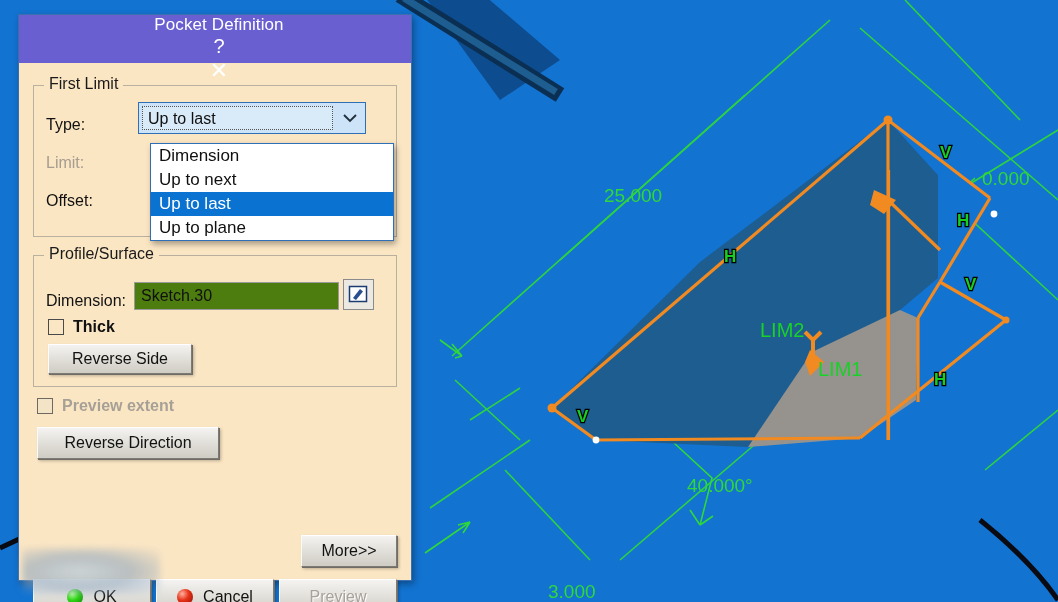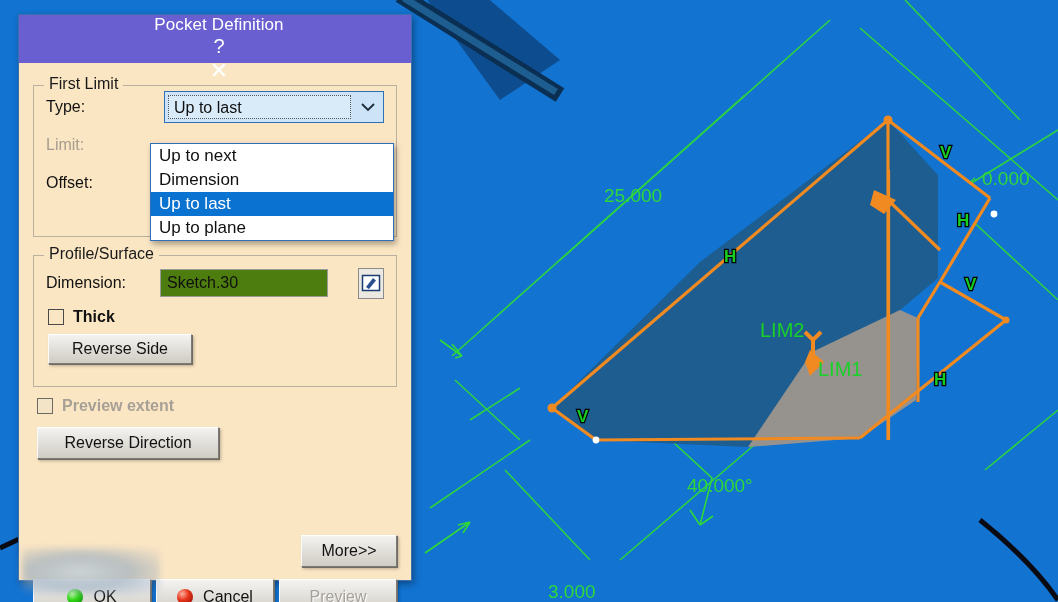--- a/index.html
+++ b/index.html
@@ -95,39 +95,38 @@
     padding: 10px 14px 0 14px;
     box-sizing: border-box;
     height: calc(100% - 48px);
   }
 
   
   .group {
     position: relative;
     border: 1px solid #b9b0a0;
     margin-top: 12px;
-    padding: 4px 12px 12px 12px;
+    padding: 14px 12px 12px 12px;
     box-sizing: border-box;
   }
   .group > .group-title {
     position: absolute;
     top: -11px;
     left: 10px;
     background: #fbe6c4;
     padding: 0 5px;
     font-size: 16px;
     color: #1a1a1a;
   }
 
   .row {
     display: flex;
-    align-items: center;
+    align-items: flex-end;
     height: 34px;
     margin-bottom: 4px;
-    gap: 26px;
   }
   .row-label {
     width: 92px;
     font-size: 16px;
     color: #111111;
     flex: 0 0 auto;
   }
   .row-label.disabled { color: #a59d90; }
 
   
@@ -466,21 +465,21 @@
           <span class="ball red"></span>
           <span>Cancel</span>
         </div>
         <div class="btn footer-btn disabled">Preview</div>
       </div>
 
     </div>
   </div>
 
   <div id="combo-list">
+      <div class="list-item">Dimension</div>
       <div class="list-item">Up to next</div>
-      <div class="list-item">Dimension</div>
       <div class="list-item selected">Up to last</div>
       <div class="list-item">Up to plane</div>
     </div>
 
   <div id="artifact"></div>
 
 </div>
 
 </body></html>

